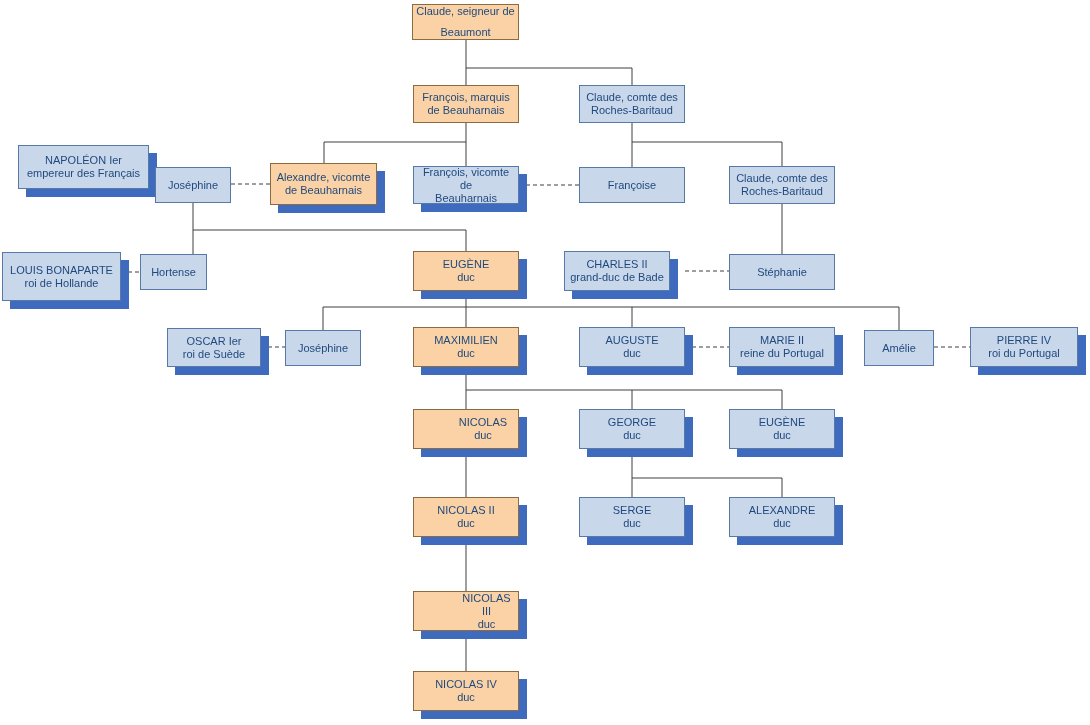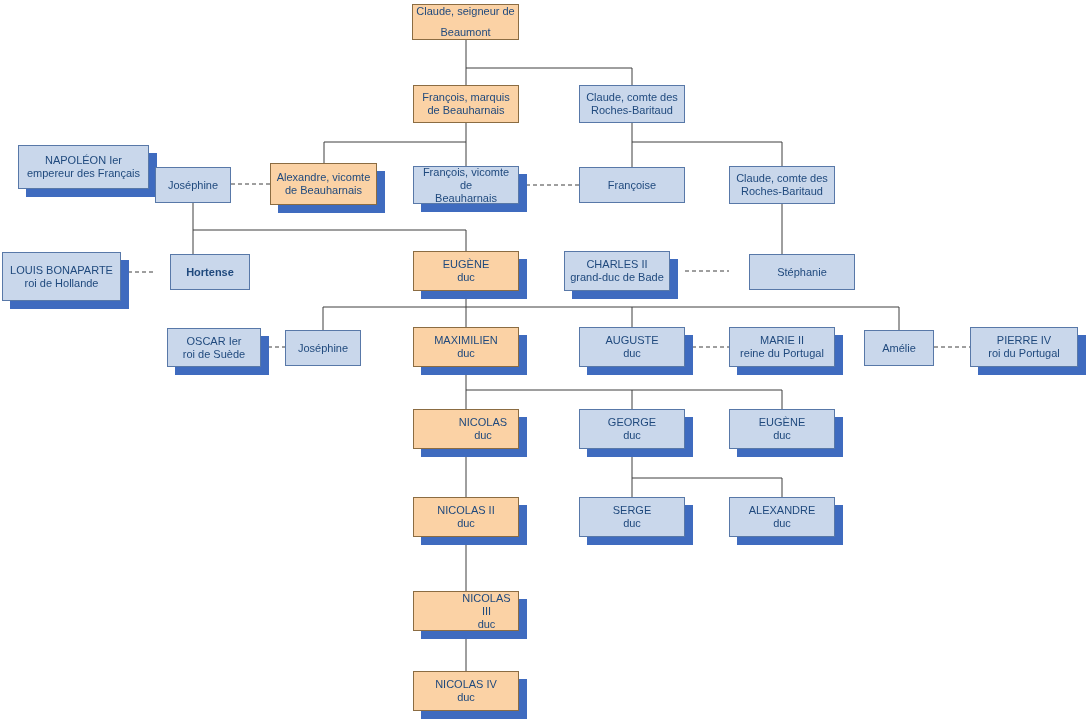--- a/index.html
+++ b/index.html
@@ -110,32 +110,32 @@
       <div>Françoise</div>
     </div>
     <div class="node blue" style="left: 729px; top: 166px; width: 106px; height: 38px;">
       <div>Claude, comte des</div>
       <div>Roches-Baritaud</div>
     </div>
     <div class="node blue shadowed" style="left: 2px; top: 252px; width: 119px; height: 49px;">
       <div>LOUIS BONAPARTE</div>
       <div>roi de Hollande</div>
     </div>
-    <div class="node blue" style="left: 170px; top: 254px; width: 80px; height: 36px; font-weight: bold;">
+    <div class="node blue" style="left: 140px; top: 254px; width: 67px; height: 36px;">
       <div>Hortense</div>
     </div>
     <div class="node orange shadowed" style="left: 413px; top: 251px; width: 106px; height: 40px;">
       <div>EUGÈNE</div>
       <div>duc</div>
     </div>
     <div class="node blue shadowed" style="left: 564px; top: 251px; width: 106px; height: 40px;">
       <div>CHARLES II</div>
       <div>grand-duc de Bade</div>
     </div>
-    <div class="node blue" style="left: 729px; top: 254px; width: 106px; height: 36px; margin-left: 20px;">
+    <div class="node blue" style="left: 729px; top: 254px; width: 106px; height: 36px;">
       <div>Stéphanie</div>
     </div>
     <div class="node blue shadowed" style="left: 167px; top: 328px; width: 94px; height: 39px;">
       <div>OSCAR Ier</div>
       <div>roi de Suède</div>
     </div>
     <div class="node blue" style="left: 285px; top: 330px; width: 76px; height: 36px;">
       <div>Joséphine</div>
     </div>
     <div class="node orange shadowed" style="left: 413px; top: 327px; width: 106px; height: 40px;">

